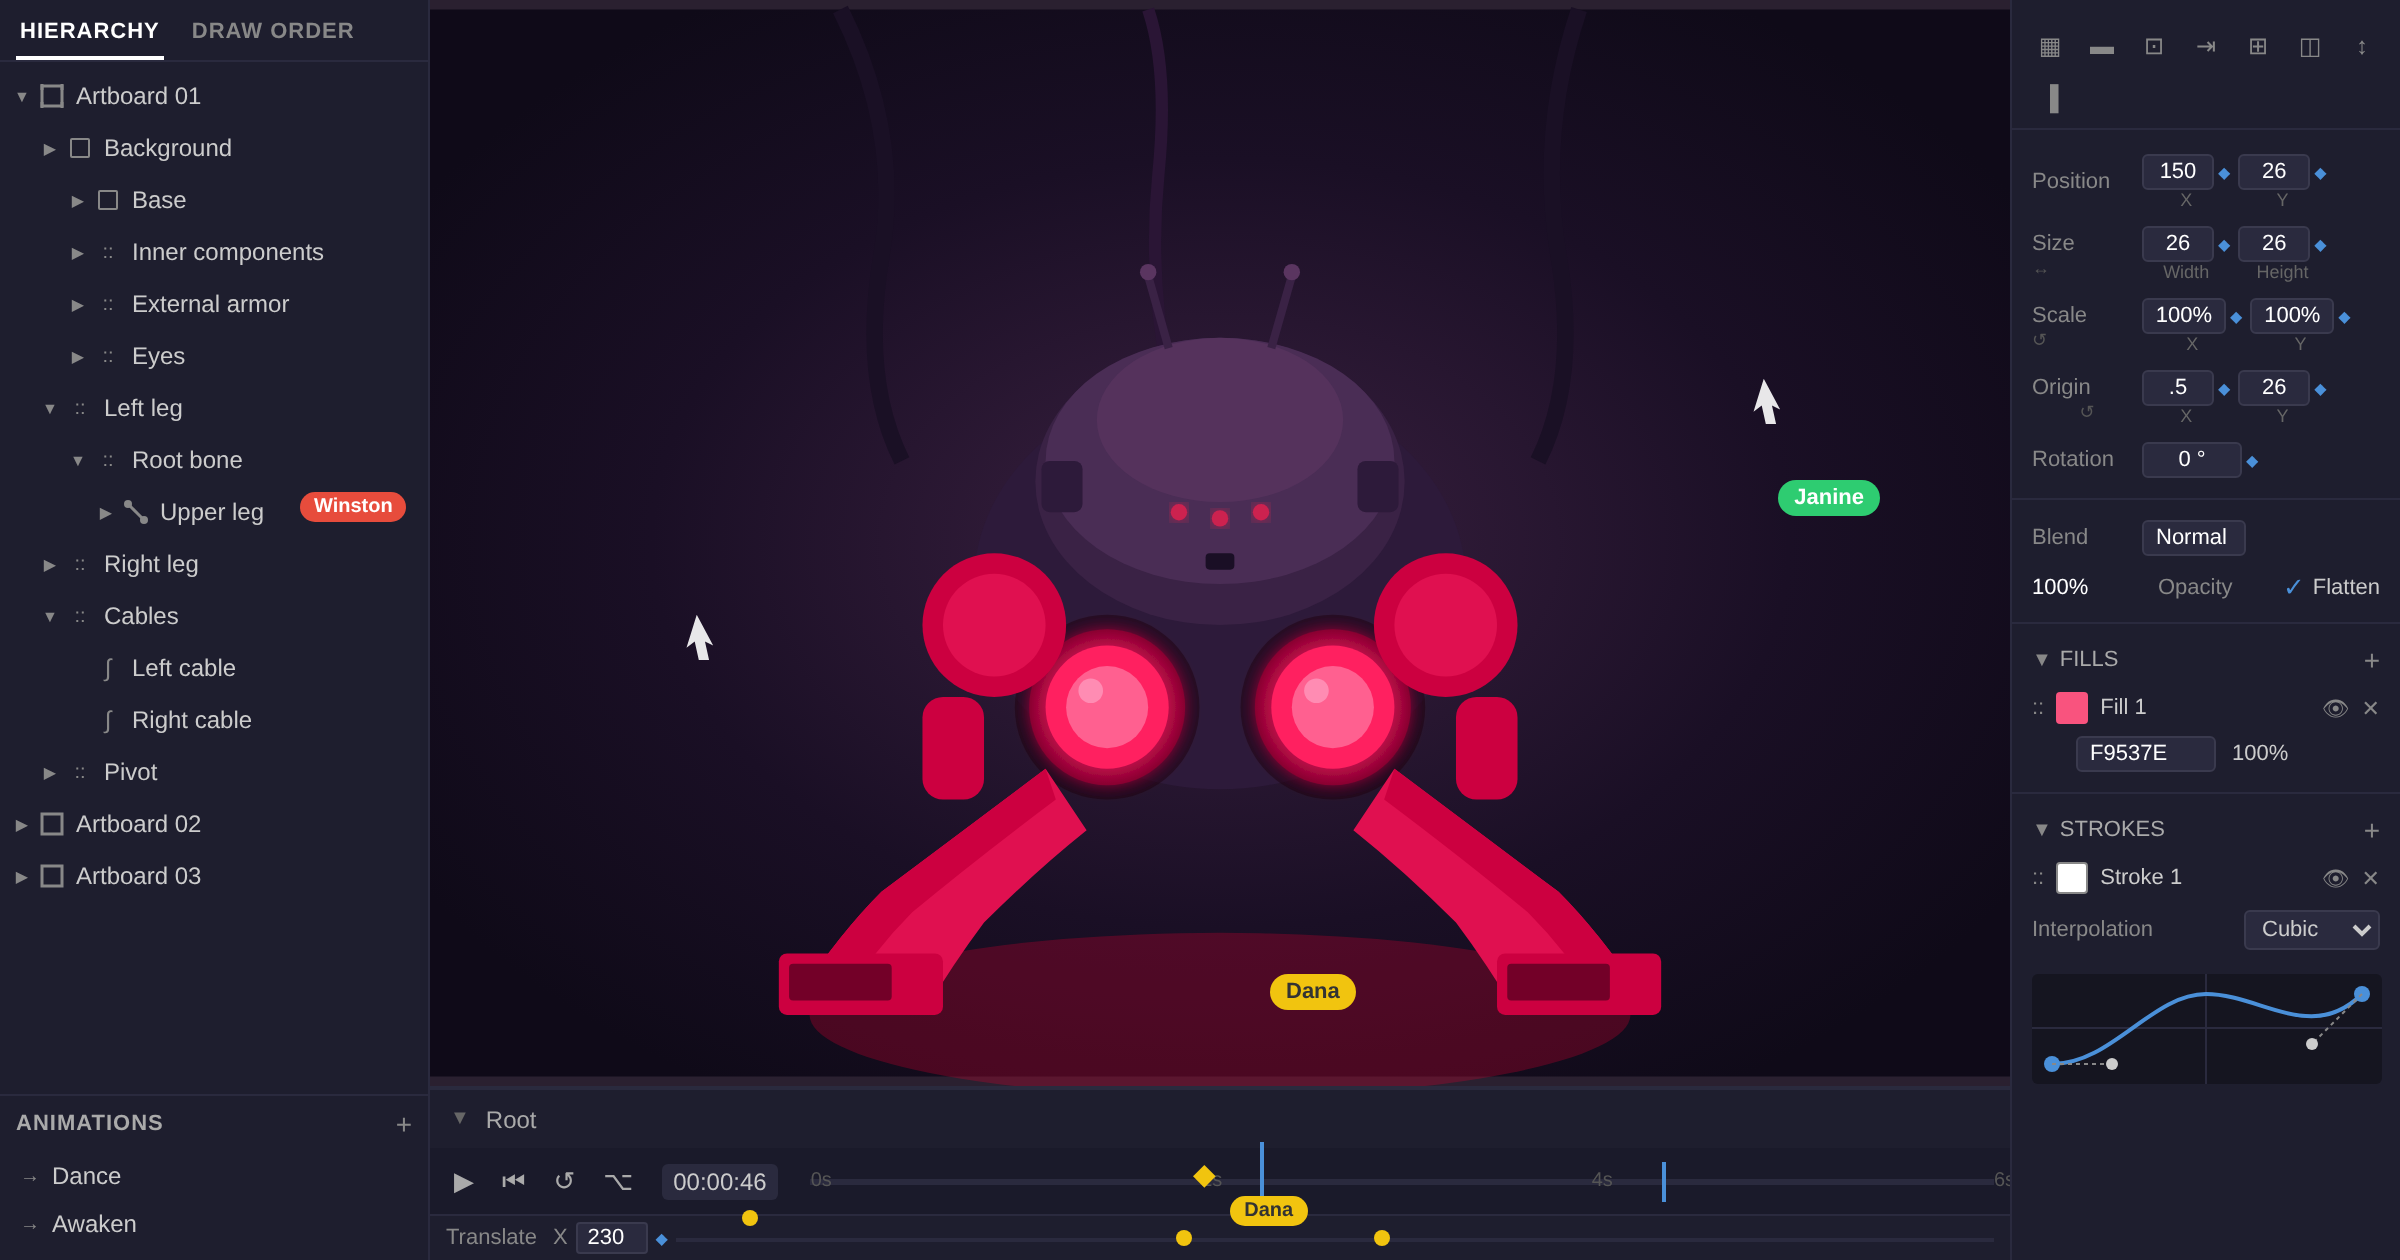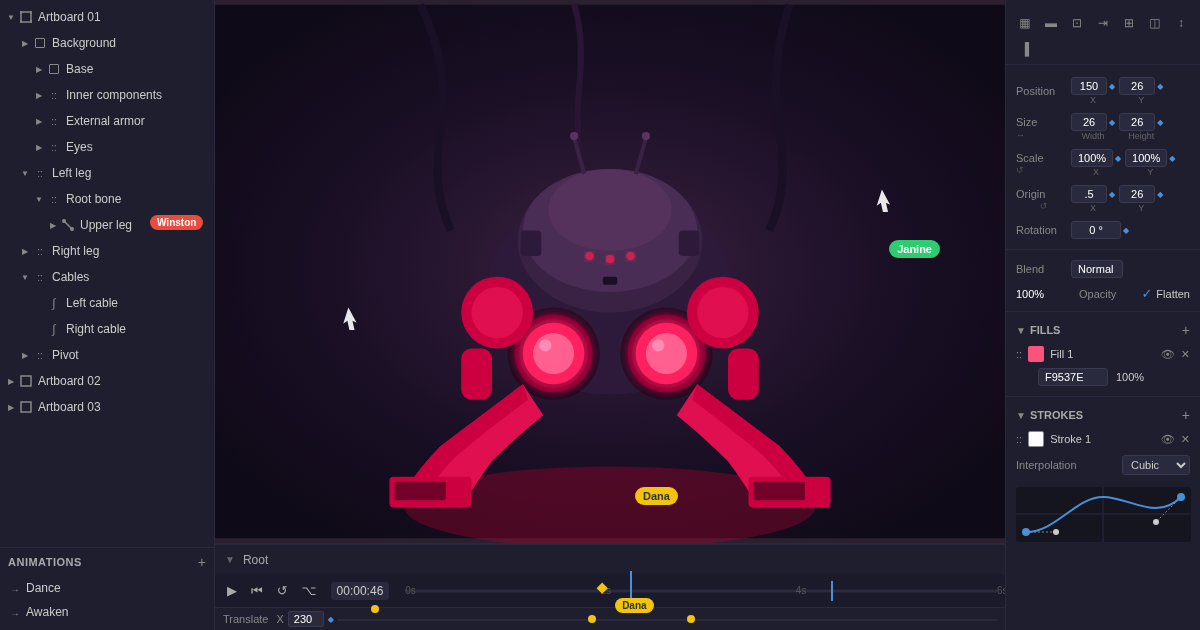--- a/index.html
+++ b/index.html
@@ -300,21 +300,21 @@
     .section-header {
       display: flex;
       align-items: center;
       justify-content: space-between;
       padding: 4px 10px;
     }
 
     .section-title {
       font-size: 11px;
       color: #aaa;
-      font-weight: 700;
+      font-weight: 400;
     }
 
     .section-add {
       color: #888;
       cursor: pointer;
       font-size: 14px;
     }
 
     .blend-select {
       background: #2a2a3e;
@@ -506,20 +506,24 @@
       background: #2a2a3e;
       padding: 1px 5px;
       border-radius: 2px;
     }
   </style>
 </head>
 <body>
 
 <div class="main-layout">
   <div class="left-panel">
+    <div class="panel-tabs">
+      <div class="panel-tab active">HIERARCHY</div>
+      <div class="panel-tab">DRAW ORDER</div>
+    </div>
 
     <div class="hierarchy-list">
 
       <div class="tree-item" style="padding-left: 4px;">
         <span class="chevron">▼</span>
         <span class="item-icon">
           <svg width="12" height="12" viewBox="0 0 12 12">
               <rect x="1" y="1" width="10" height="10" fill="none" stroke="#888" stroke-width="1.5"></rect>
               <line x1="1" y1="0" x2="1" y2="3" stroke="#888" stroke-width="1.5"></line>
               <line x1="11" y1="0" x2="11" y2="3" stroke="#888" stroke-width="1.5"></line>

